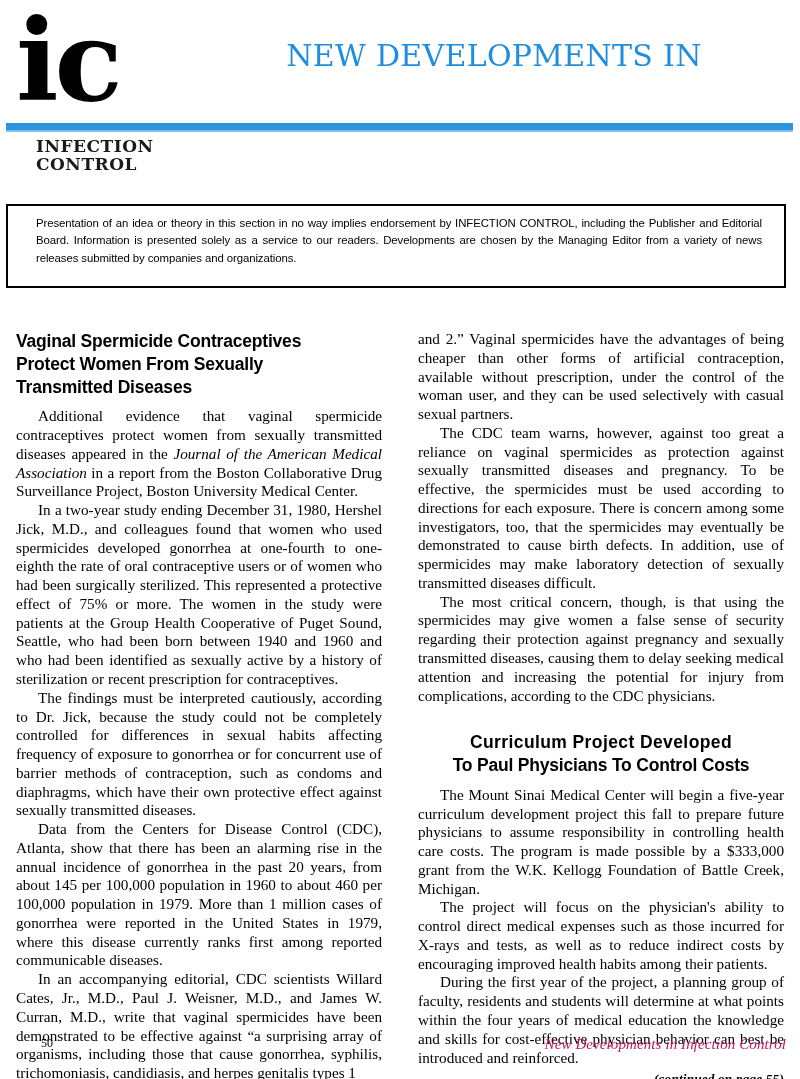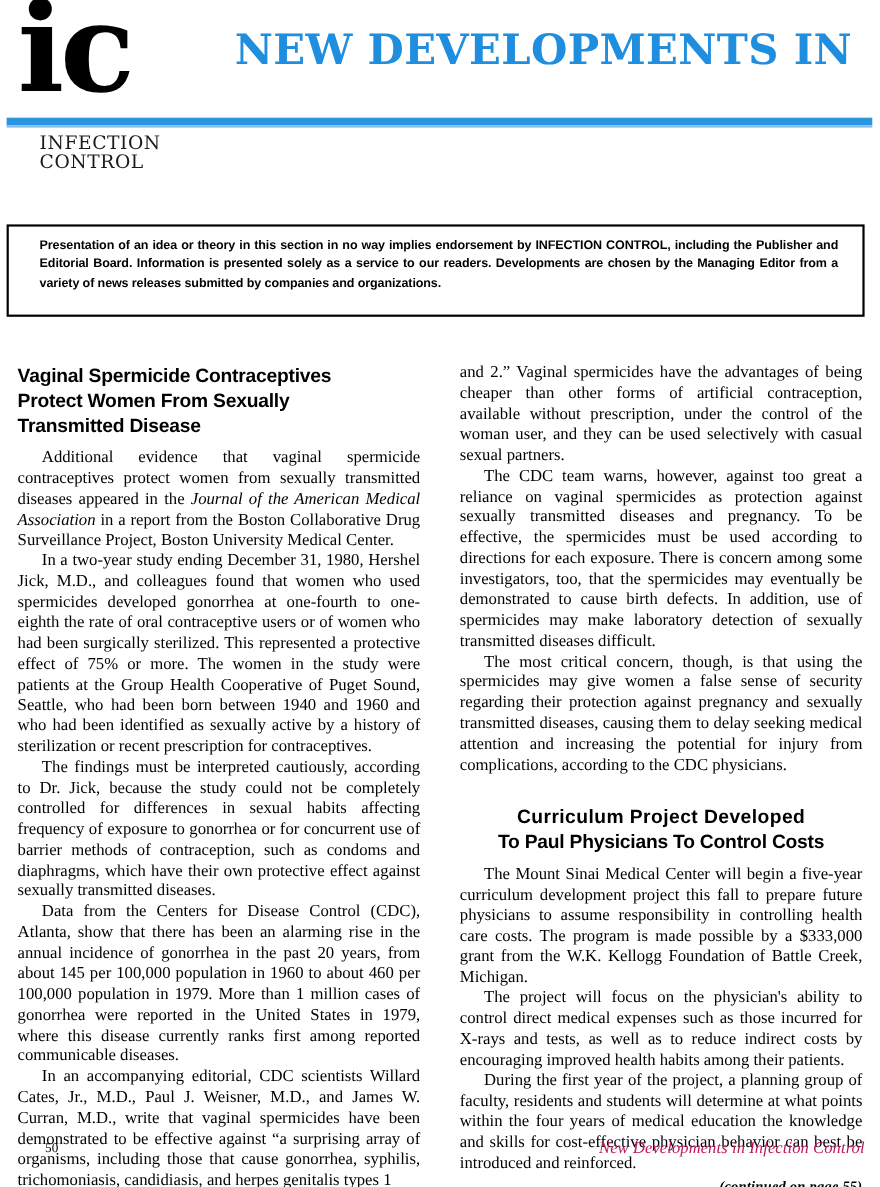--- a/index.html
+++ b/index.html
@@ -12,21 +12,21 @@
     height: 1079px;
     position: relative;
     font-family: "Liberation Serif", "DejaVu Serif", serif;
     color: #000000;
     overflow: hidden;
   }
 
   
   #masthead {
     position: absolute;
-    left: 0; top: 0;
+    left: 0; top: 16px;
     width: 740px;
     height: 185px;
   }
   #logo-block {
     position: absolute;
     left: 16px;
     top: 8px;
     width: 185px;
     height: 160px;
   }
@@ -39,35 +39,35 @@
     color: #000;
     position: absolute;
     left: 0;
     top: -16px;
   }
   #logo-words {
     position: absolute;
     left: 20px;
     top: 113px;
     font-family: "DejaVu Serif", "Liberation Serif", serif;
-    font-weight: 400;
+    font-weight: 700;
     font-size: 17px;
     line-height: 1.08;
     letter-spacing: 0.5px;
     color: #1a1a1a;
   }
   #masthead-title {
     position: absolute;
     left: 196px;
     top: 24px;
     width: 596px;
     text-align: center;
     font-family: "DejaVu Serif", "Liberation Serif", serif;
-    font-weight: 700;
-    font-size: 38px;
+    font-weight: 400;
+    font-size: 30px;
     line-height: 1.08;
     letter-spacing: 0.3px;
     color: #1f8ede;
   }
   #masthead-title .line2 { display: block; }
   #blue-rule {
     position: absolute;
     left: 6px;
     top: 107px;
     width: 787px;
@@ -92,21 +92,21 @@
     height: 84px;
     border: 2px solid #000;
     box-sizing: border-box;
   }
   #disclaimer-text {
     position: absolute;
     left: 28px;
     top: 9px;
     width: 726px;
     font-family: "Liberation Sans", "DejaVu Sans", sans-serif;
-    font-weight: 700;
+    font-weight: 400;
     font-size: 11.4px;
     line-height: 1.52;
     text-align: justify;
     letter-spacing: -0.1px;
     color: #000;
   }
 
   
   #columns {
     position: absolute;
@@ -216,21 +216,21 @@
   <div id="disclaimer-text">Presentation of an idea or theory in this section in no way implies endorsement by INFECTION CONTROL, including the Publisher and Editorial Board. Information is presented solely as a service to our readers. Developments are chosen by the Managing Editor from a variety of news releases submitted by companies and organizations.</div>
 </div>
 
 <div id="columns">
 
   <div class="col" id="col-left">
 
     <h2 class="headline">
       <span class="hl-line">Vaginal Spermicide Contraceptives</span>
       <span class="hl-line">Protect Women From Sexually</span>
-      <span class="hl-line">Transmitted Disease</span>
+      <span class="hl-line">Transmitted Diseases</span>
     </h2>
 
     <p class="body"><span>Additional evidence that vaginal spermicide contraceptives protect women from sexually transmitted diseases appeared in the </span><span class="ital">Journal of the American Medical Association</span><span> in a report from the Boston Collaborative Drug Surveillance Project, Boston University Medical Center.</span></p>
 
     <p class="body">In a two-year study ending December 31, 1980, Hershel Jick, M.D., and colleagues found that women who used spermicides developed gonorrhea at one-fourth to one-eighth the rate of oral contraceptive users or of women who had been surgically sterilized. This represented a protective effect of 75% or more. The women in the study were patients at the Group Health Cooperative of Puget Sound, Seattle, who had been born between 1940 and 1960 and who had been identified as sexually active by a history of sterilization or recent prescription for contraceptives.</p>
     <p class="body">The findings must be interpreted cautiously, according to Dr. Jick, because the study could not be completely controlled for differences in sexual habits affecting frequency of exposure to gonorrhea or for concurrent use of barrier methods of contraception, such as condoms and diaphragms, which have their own protective effect against sexually transmitted diseases.</p>
     <p class="body">Data from the Centers for Disease Control (CDC), Atlanta, show that there has been an alarming rise in the annual incidence of gonorrhea in the past 20 years, from about 145 per 100,000 population in 1960 to about 460 per 100,000 population in 1979. More than 1 million cases of gonorrhea were reported in the United States in 1979, where this disease currently ranks first among reported communicable diseases.</p>
     <p class="body">In an accompanying editorial, CDC scientists Willard Cates, Jr., M.D., Paul J. Weisner, M.D., and James W. Curran, M.D., write that vaginal spermicides have been demonstrated to be effective against “a surprising array of organisms, including those that cause gonorrhea, syphilis, trichomoniasis, candidiasis, and herpes genitalis types 1</p>
   </div>
 

